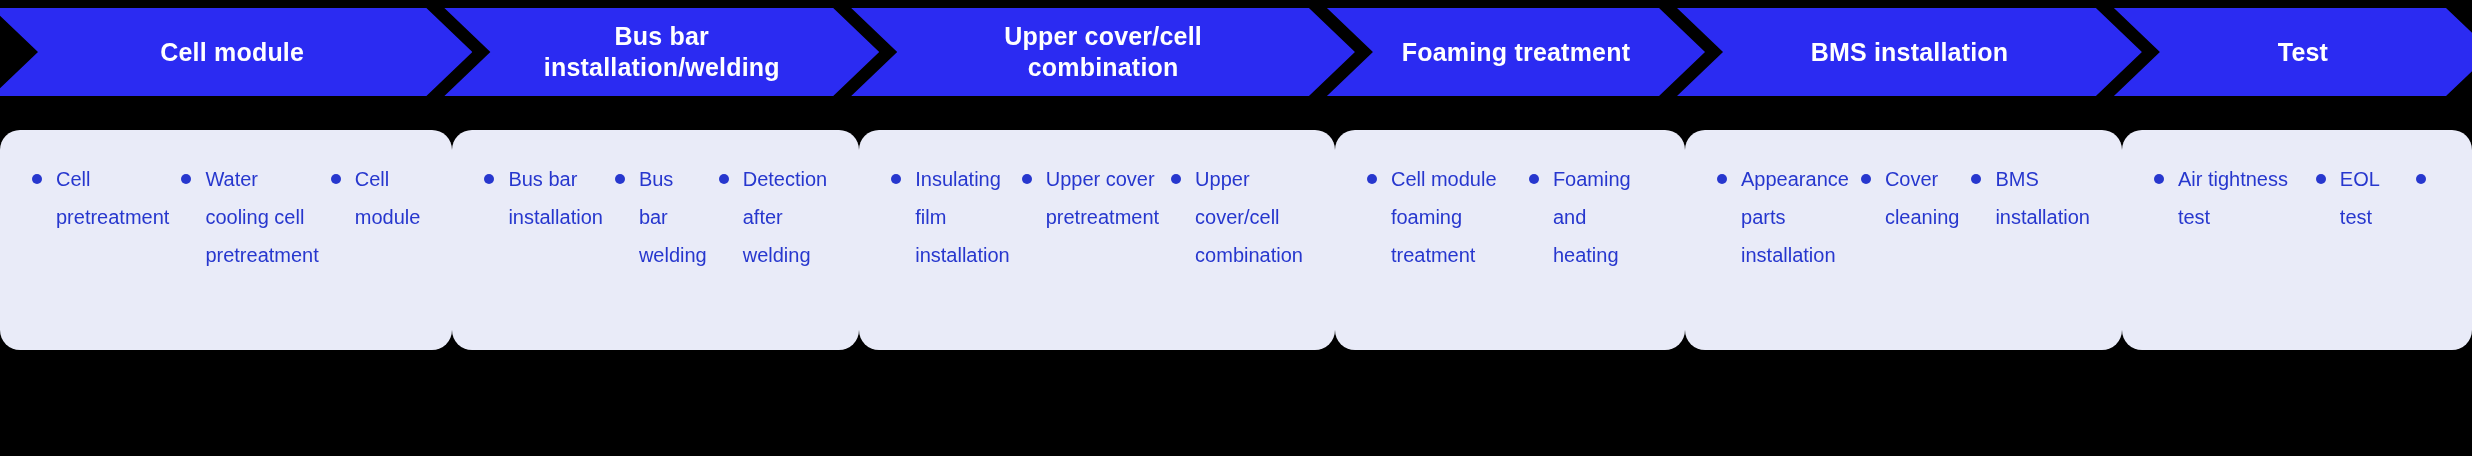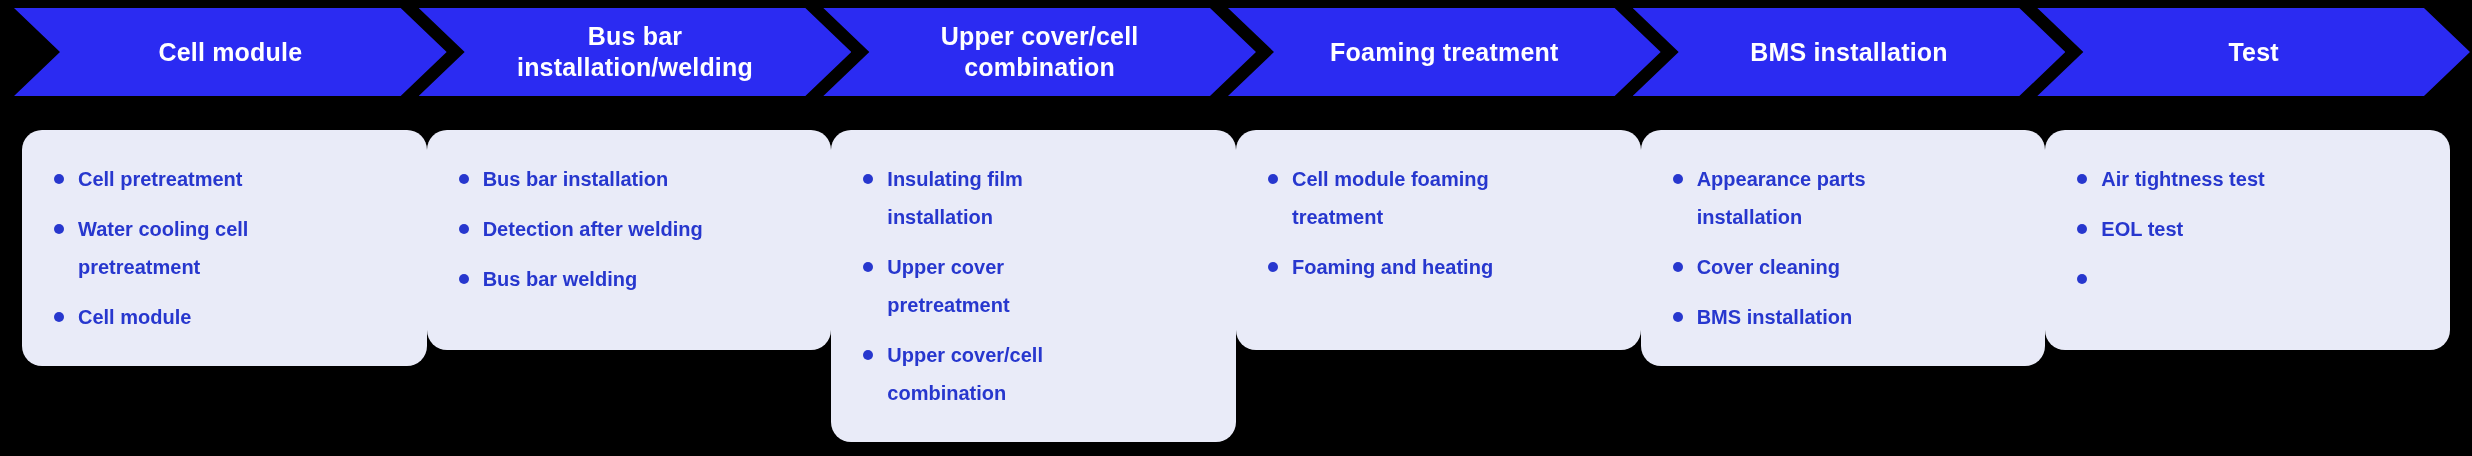--- a/index.html
+++ b/index.html
@@ -5,21 +5,21 @@
   * { box-sizing: border-box; margin: 0; padding: 0; }
   html, body { width: 2472px; height: 456px; }
   body {
     background: var(--bg, #000000);
     font-family: "Liberation Sans", sans-serif;
     overflow: hidden;
   }
   .flow {
     display: grid;
     grid-template-columns: repeat(6, 1fr);
-    padding: 8px 22px 0;
+    padding: 8px 0 0;
     align-items: start;
     width: 100%;
   }
   .column { position: relative; }
   .arrow {
     height: 88px;
     width: calc(100% + 28px);
     margin-left: -8px;
     background: var(--arrow, #2B2BF2);
     clip-path: polygon(0 0, calc(100% - 46px) 0, 100% 50%, calc(100% - 46px) 100%, 0 100%, 46px 50%);
@@ -39,24 +39,23 @@
     line-height: 31px;
     text-align: center;
     padding: 0 48px;
     letter-spacing: 0.2px;
   }
   .card {
     background: var(--card, #E9EBF8);
     border-radius: 20px;
     padding: 30px 32px;
     display: flex;
-    flex-direction: column;
+    flex-direction: row;
     gap: 12px;
     min-height: 220px;
-    font-weight: bold;
   }
   .item { display: flex; align-items: flex-start; }
   .dot {
     width: 10px;
     height: 10px;
     border-radius: 50%;
     background: var(--item-text, #2737CE);
     flex: 0 0 auto;
     margin: 14px 14px 0 0;
   }
@@ -101,25 +100,25 @@
         <span>installation/welding</span>
       </h2>
     </header>
     <div class="card">
       <div class="item">
         <span class="dot"></span>
         <span class="item-text">Bus bar installation</span>
       </div>
       <div class="item">
         <span class="dot"></span>
+        <span class="item-text">Bus bar welding</span>
+      </div>
+      <div class="item">
+        <span class="dot"></span>
         <span class="item-text">Detection after welding</span>
-      </div>
-      <div class="item">
-        <span class="dot"></span>
-        <span class="item-text">Bus bar welding</span>
       </div>
     </div>
   </section>
 
   <section class="column">
     <header class="arrow">
       <h2 class="arrow-title">
         <span>Upper cover/cell</span>
         <span>combination</span>
       </h2>

